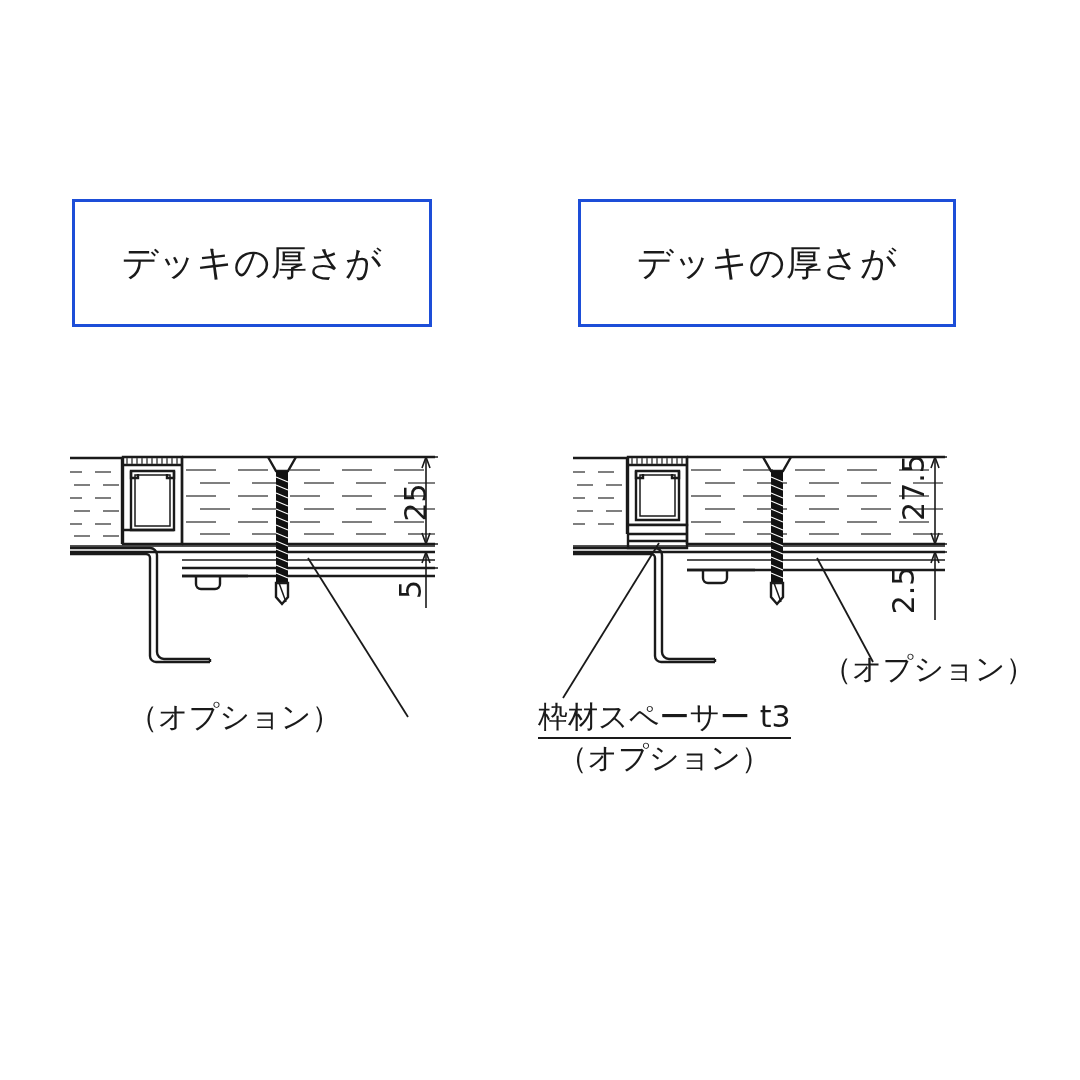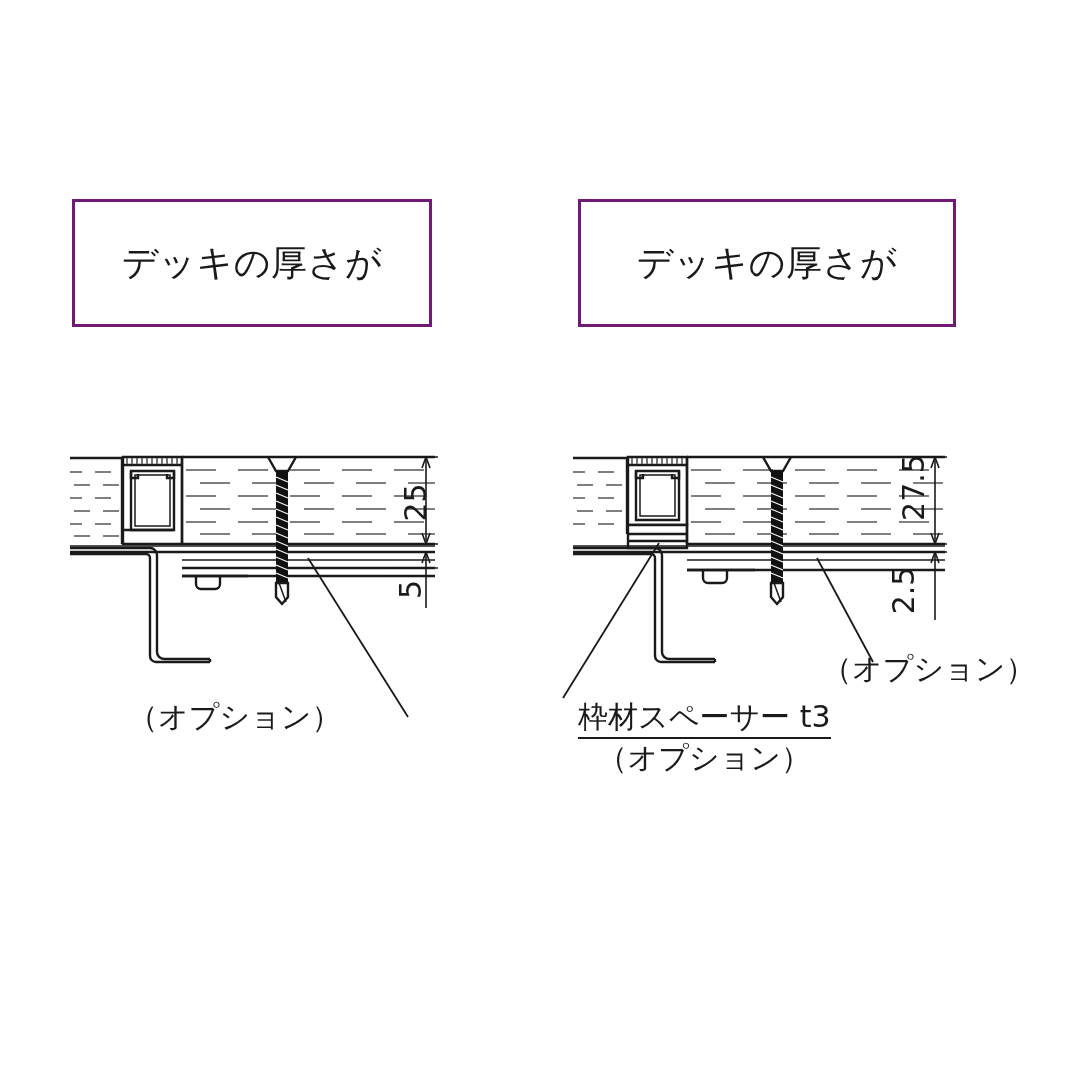--- a/index.html
+++ b/index.html
@@ -18,21 +18,21 @@
   .stage {
     position: absolute;
     left: 0; top: 0;
     width: 1080px;
     height: 1080px;
   }
 
   
   .title-box {
     position: absolute;
-    border: 3px solid #701a75;
+    border: 3px solid #1d4ed8;
     background: #ffffff;
     box-sizing: border-box;
     display: flex;
     flex-direction: column;
     align-items: center;
     justify-content: center;
     line-height: 1.18;
   }
   .title-box .line {
     font-size: 36px;
@@ -83,21 +83,21 @@
   .caption .underlined {
     display: inline-block;
     border-bottom: 2.5px solid #1a1a1a;
     padding-bottom: 1px;
   }
   .caption .sub {
     display: block;
     text-align: center;
   }
   #caption-left        { left: 128px; top: 698px; }
-  #caption-frame-spacer{ left: 538px; top: 698px; margin-left: 40px; }
+  #caption-frame-spacer{ left: 538px; top: 698px; }
   #caption-base-spacer { left: 822px; top: 650px; }
 </style>
 </head>
 <body>
 
 <div class="stage">
 
   <div class="title-box" id="title-box-left">
     <div class="line">デッキの厚さが</div>
   </div>

